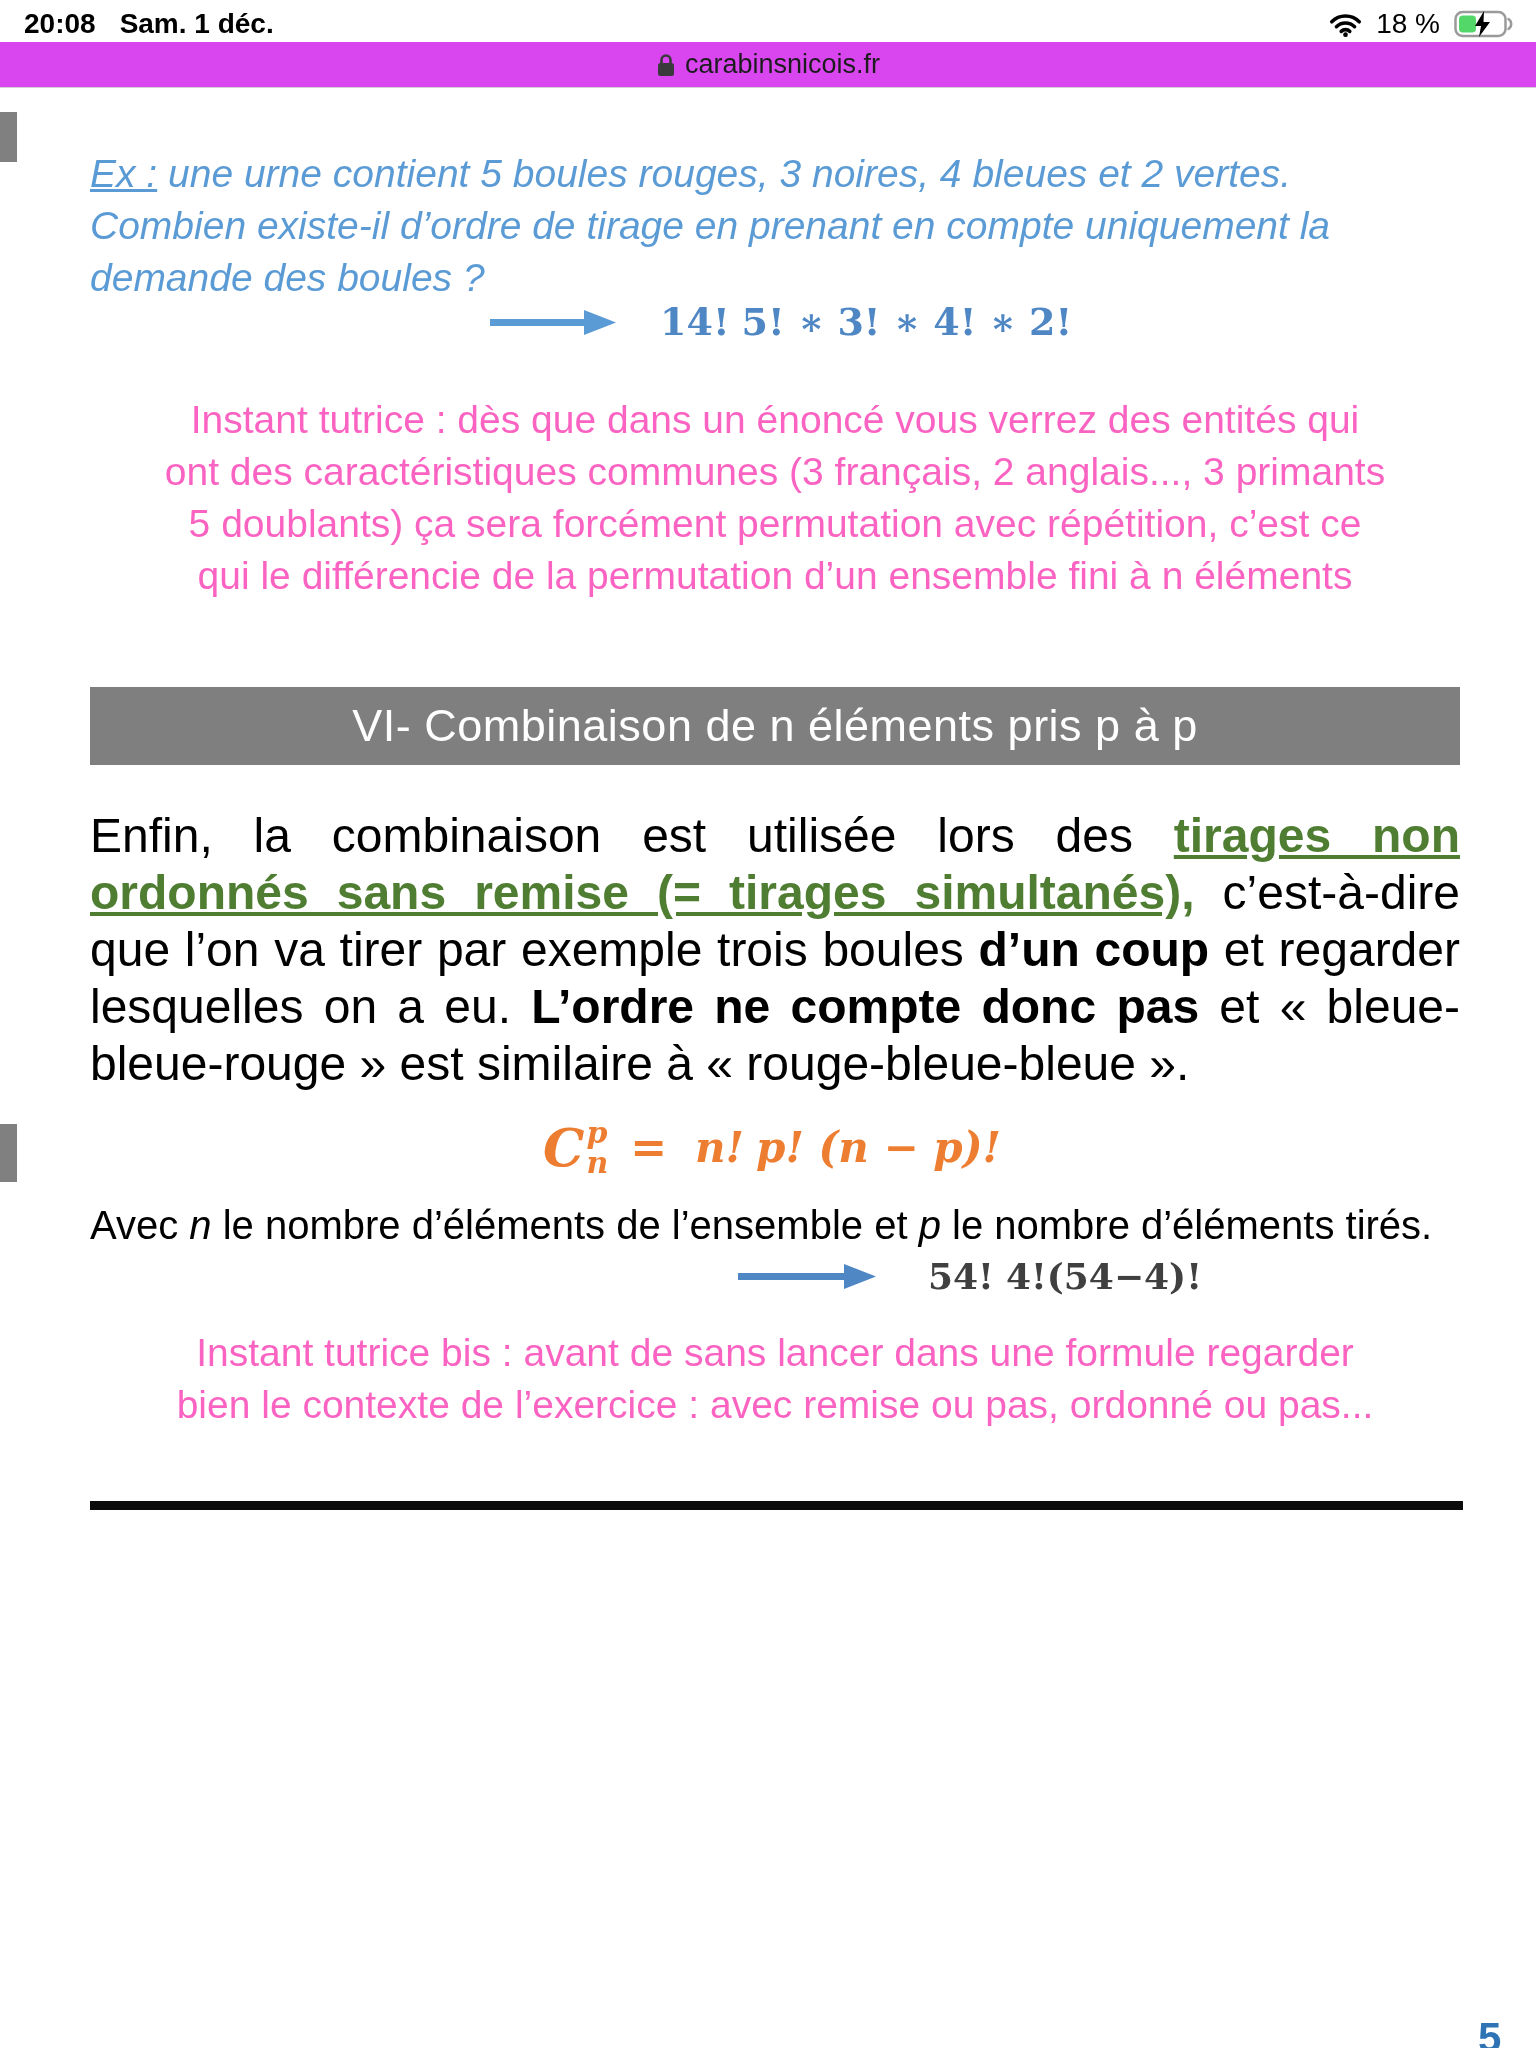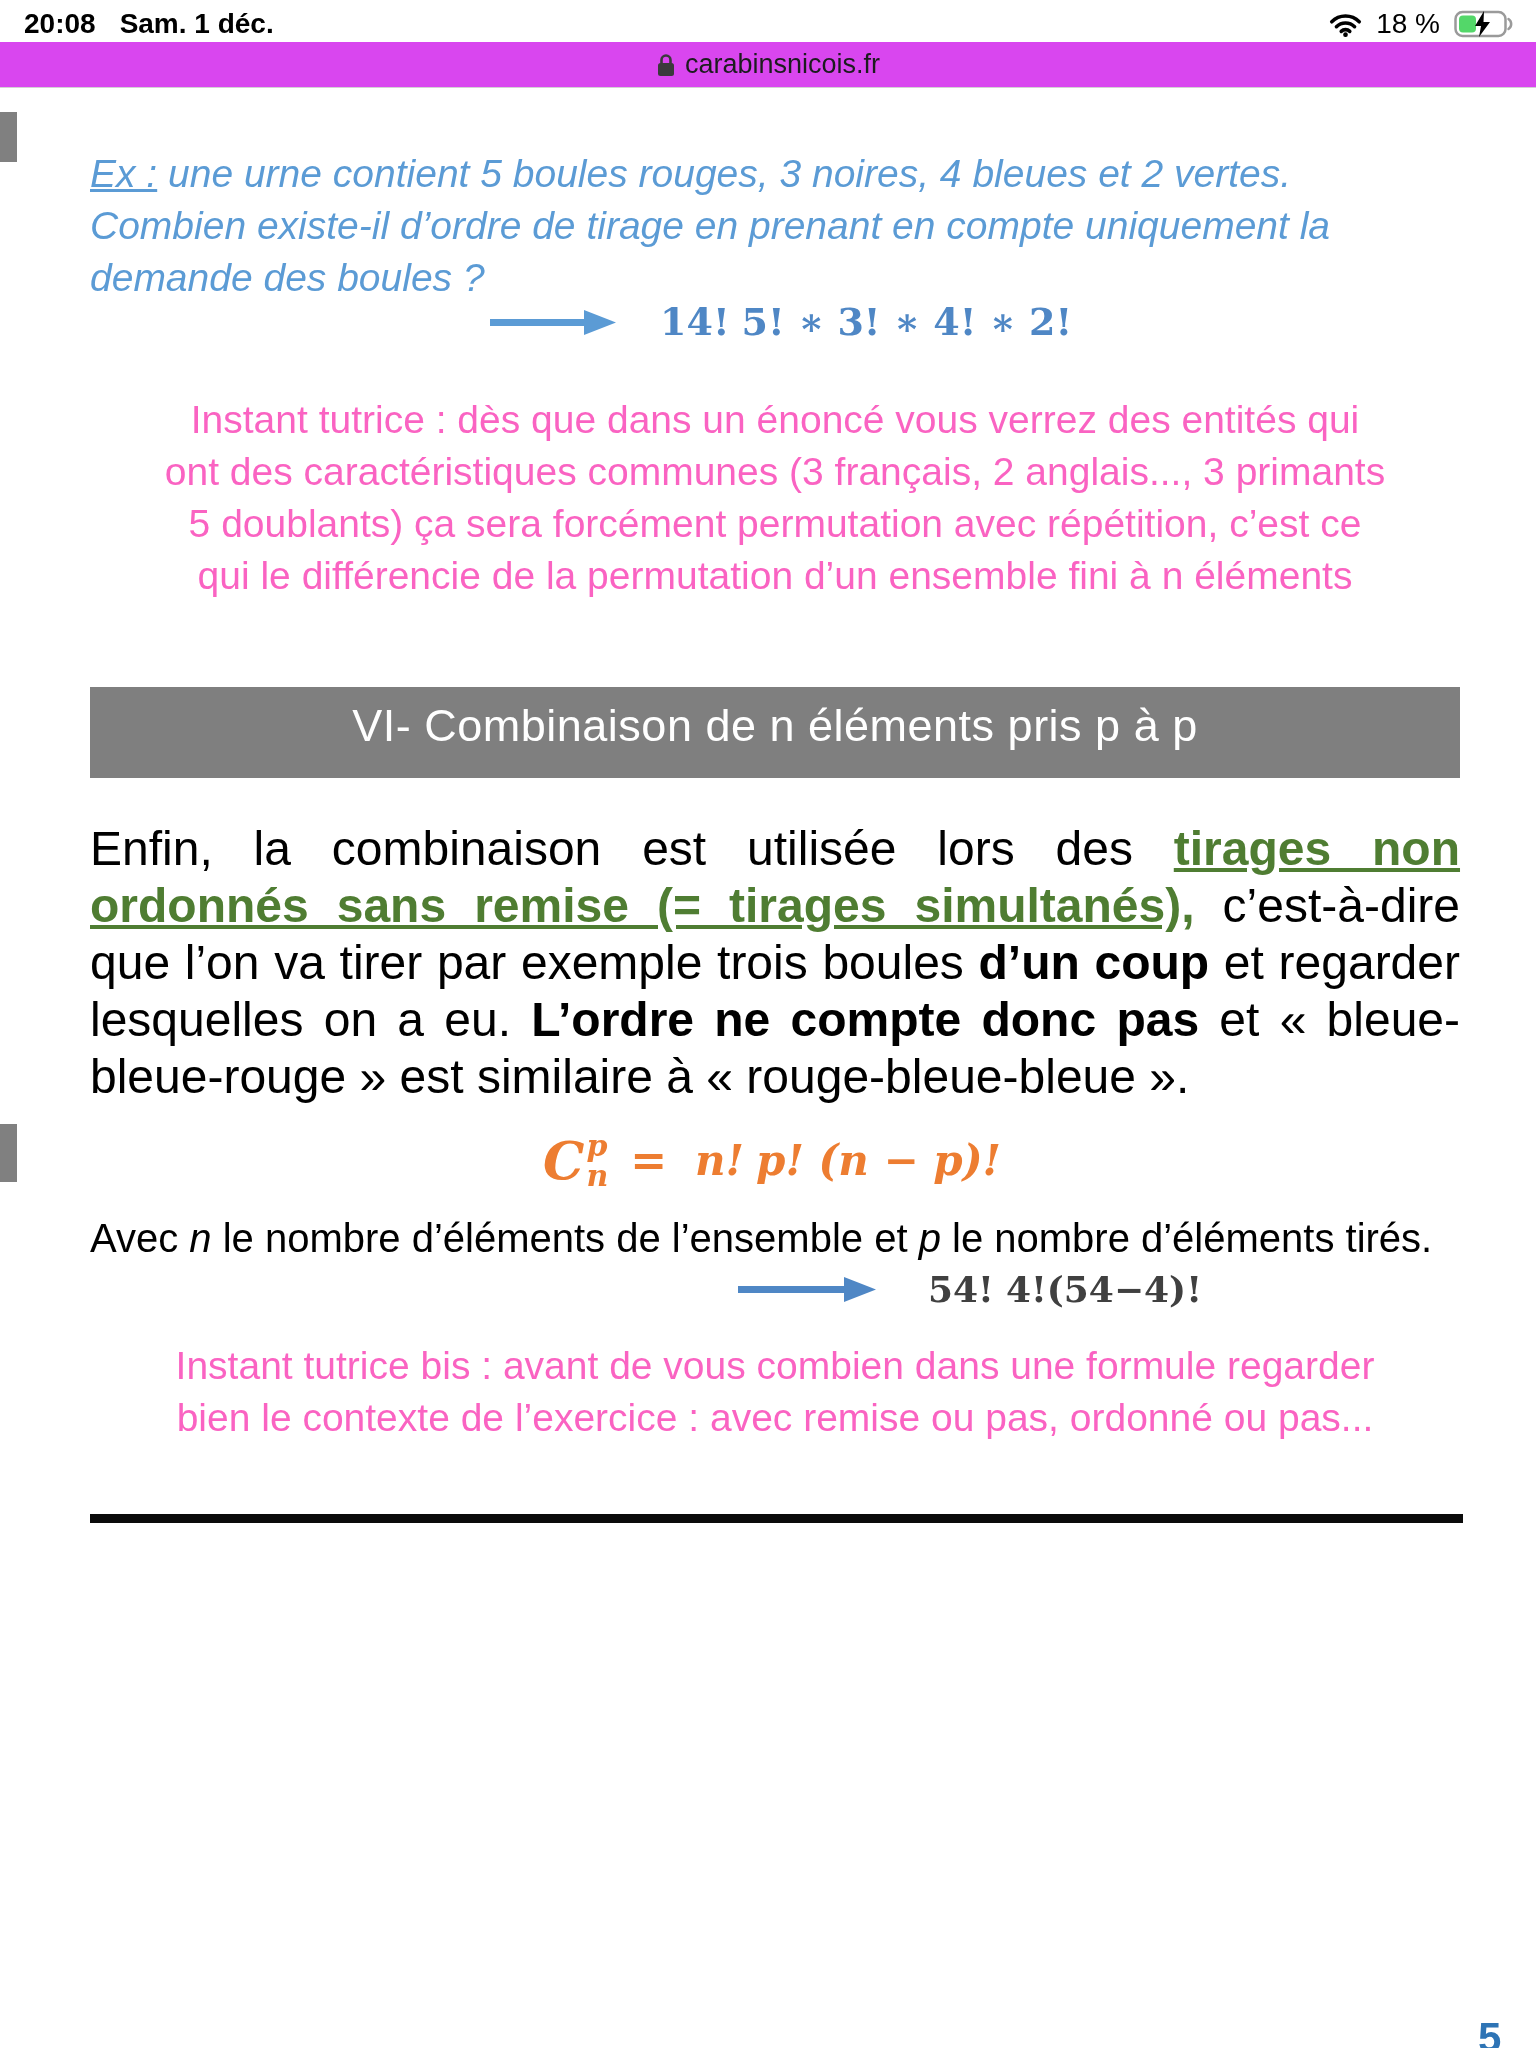--- a/index.html
+++ b/index.html
@@ -53,21 +53,21 @@
   .formula-row .arrow svg { display: block; }
 
   .frac {
     display: inline-flex; flex-direction: row; align-items: center;
     font-family: "DejaVu Serif", serif; font-weight: bold; font-size: 38px; line-height: 44px;
   }
   .frac .bar { align-self: stretch; height: 4px; background: currentColor; margin: 2px 0; }
   .frac .num, .frac .den { padding: 0 6px; }
 
   .section-banner {
-    margin-top: 85px; height: 91px; background: #7f7f7f;
+    margin-top: 85px; height: 78px; background: #7f7f7f;
     color: #ffffff; font-size: 45px; line-height: 78px; text-align: center;
     font-weight: 400; letter-spacing: 0.5px;
   }
 
   .body-para {
     margin-top: 42px; font-size: 48px; line-height: 57px;
     text-align: justify; color: #000;
   }
   .body-para .green { color: #4f7d32; font-weight: bold; text-decoration: underline; }
   .body-para .b { font-weight: bold; }
@@ -198,21 +198,21 @@
       </svg>
     </span>
     <span class="frac teal" style="font-size:36px; line-height:42px;">
       <span class="num">54!</span>
       <span class="bar"></span>
       <span class="den">4!(54−4)!</span>
     </span>
   </div>
 
   <div class="pink-note second">
-    <div>Instant tutrice bis : avant de vous combien dans une formule regarder</div>
+    <div>Instant tutrice bis : avant de sans lancer dans une formule regarder</div>
     <div>bien le contexte de l’exercice : avec remise ou pas, ordonné ou pas...</div>
   </div>
 
   <div class="black-rule"></div>
 
 </div>
 
 <div class="page-number">5</div>
 
 </body></html>

